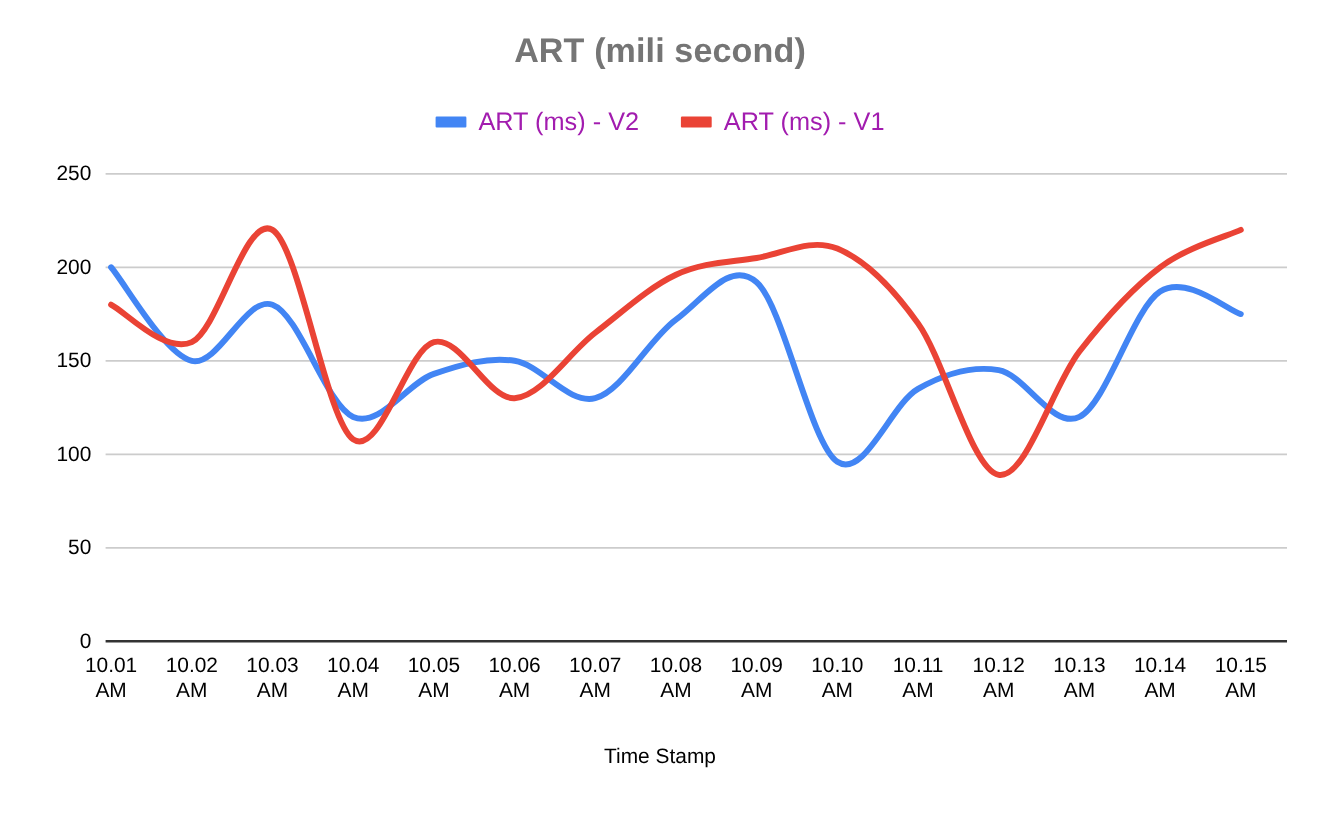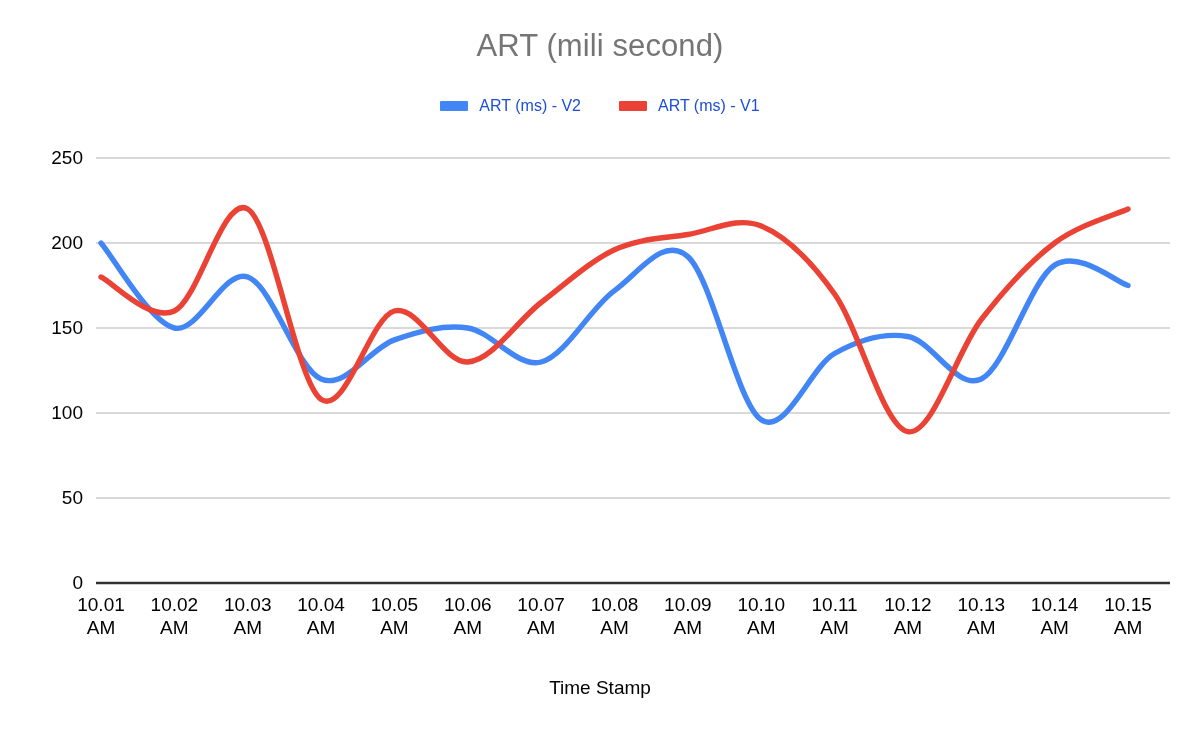--- a/index.html
+++ b/index.html
@@ -19,21 +19,21 @@
     height: 742px;
   }
   .chart-title {
     position: absolute;
     top: 28px;
     left: 0;
     width: 1200px;
     text-align: center;
     font-size: 31px;
     color: #757575;
-    font-weight: 400;
+    font-weight: 700;
     letter-spacing: 0.1px;
   }
   .legend {
     position: absolute;
     top: 97px;
     left: 0;
     width: 1200px;
     display: flex;
     justify-content: center;
     align-items: center;
@@ -44,22 +44,22 @@
     align-items: center;
     gap: 11px;
   }
   .legend-swatch {
     width: 28px;
     height: 10px;
     border-radius: 1px;
     display: block;
   }
   .legend-label {
-    font-size: 16px;
-    color: #1d4ed8;
+    font-size: 23px;
+    color: #a21caf;
     white-space: nowrap;
   }
   .plot-svg {
     position: absolute;
     top: 0;
     left: 0;
   }
   .y-tick-label {
     font-size: 19px;
     fill: #000000;

